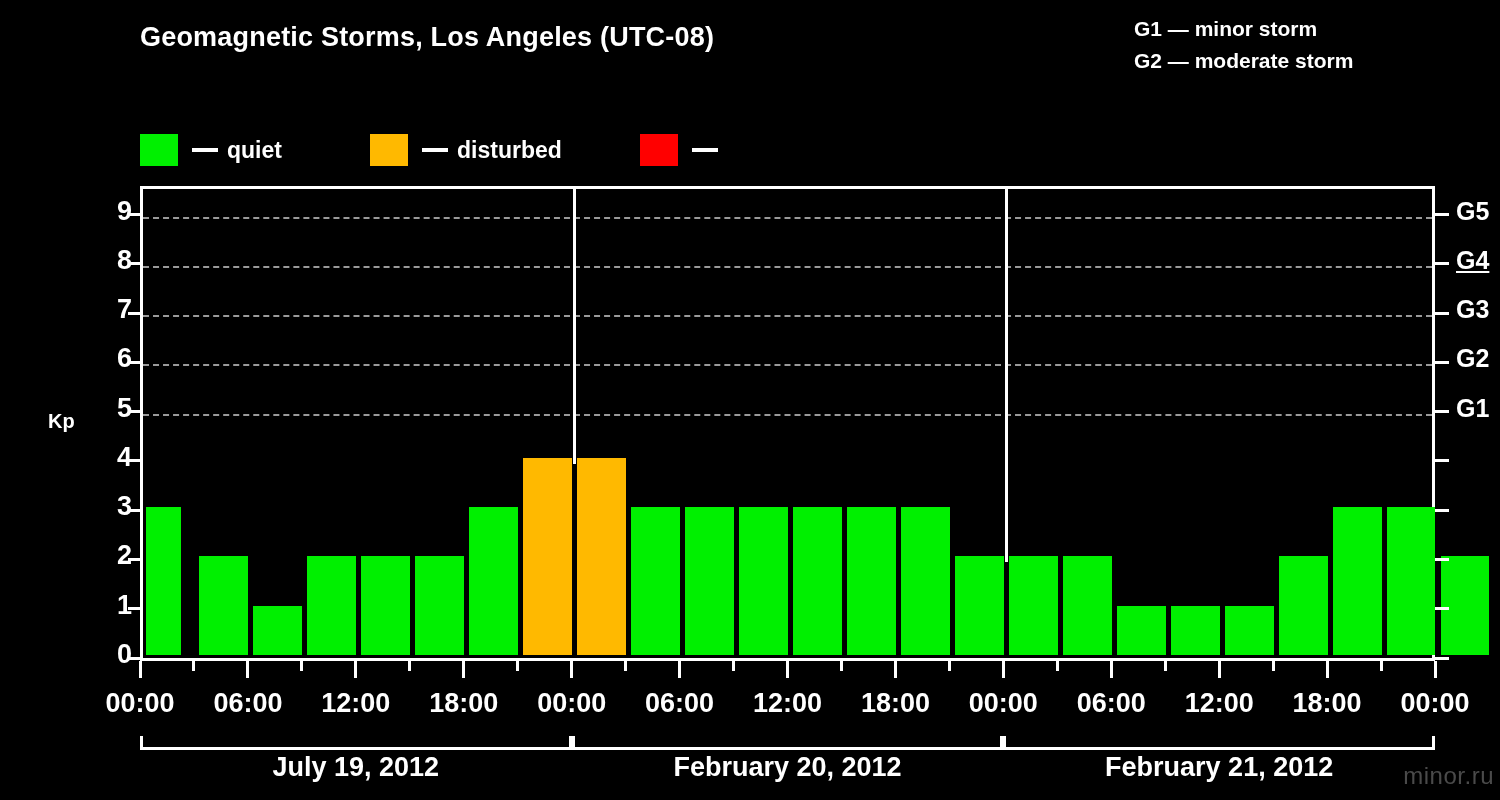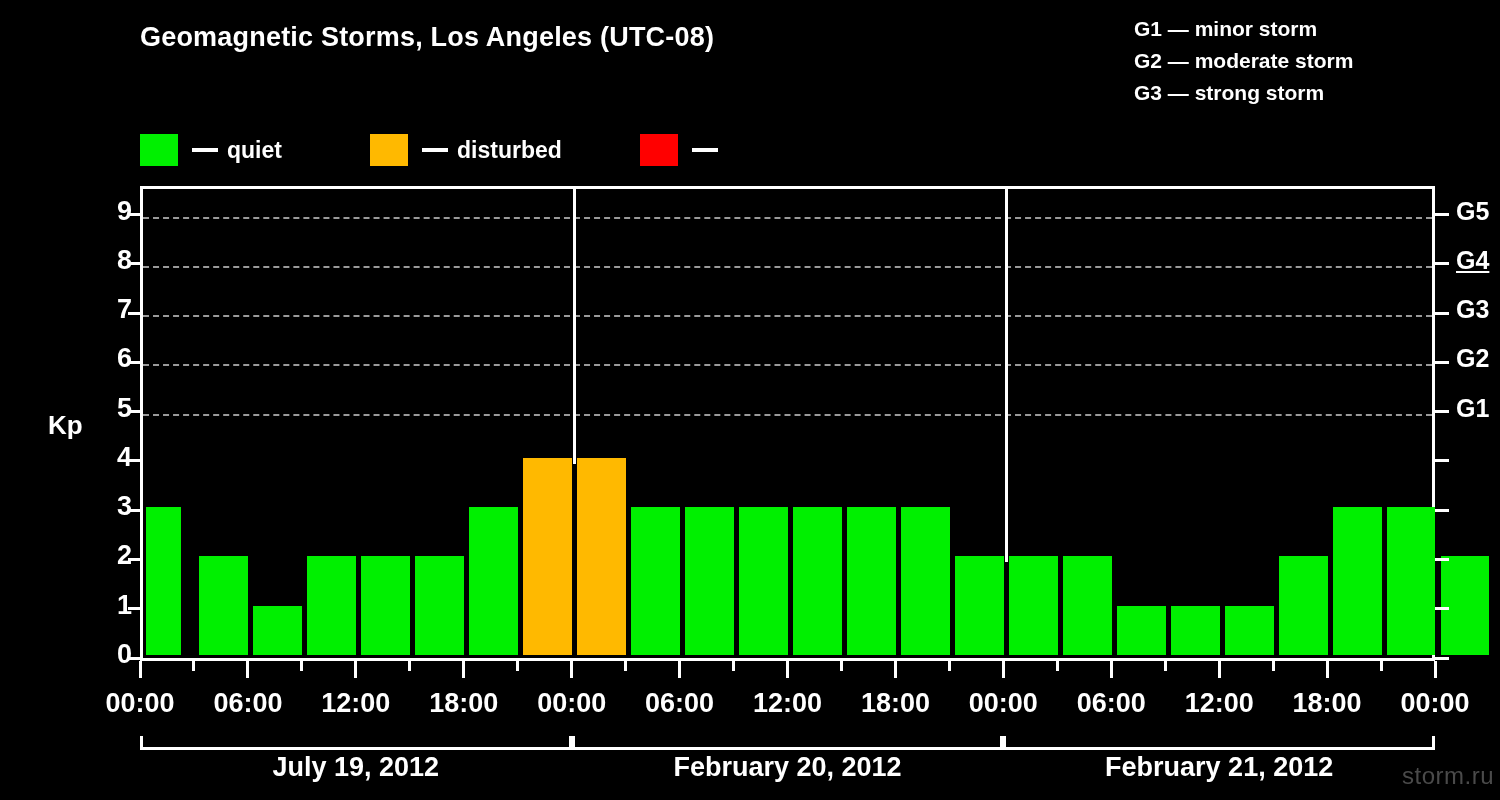--- a/index.html
+++ b/index.html
@@ -41,21 +41,21 @@
 
   
   .ylab{
     position:absolute;right:1376px;width:60px;text-align:right;
     font-size:27px;font-weight:bold;
   }
   .ytick{position:absolute;left:120px;width:12px;height:3px;background:#fff;}
   .glab{position:absolute;left:1448px;font-size:25px;font-weight:bold;}
   .gtick{position:absolute;left:1427px;width:14px;height:3px;background:#fff;}
   .kp-axis-label{
-    position:absolute;left:40px;top:410px;font-size:26px;font-weight:bold;
+    position:absolute;left:40px;top:410px;font-size:20px;font-weight:bold;
   }
 
   
   .xtick{position:absolute;width:3px;height:17px;background:#fff;}
   .xtick.minor{height:10px;}
   .xlab{
     position:absolute;top:688px;width:140px;margin-left:-70px;text-align:center;
     font-size:27px;font-weight:bold;
   }
 
@@ -95,21 +95,20 @@
       </div>
       <div class="leg-item" style="left: 500px;">
         <span class="leg-sw" style="background: rgb(255, 0, 0);"></span>
         <span class="leg-dash"></span>
       </div>
     </div>
 
   <div class="gscale" id="gscale-host">
       <div>G1 — minor storm</div>
       <div>G2 — moderate storm</div>
-      <div>G3 — strong storm</div>
     </div>
 
   <div id="plot">
       <div class="grid" style="top: 224.676px;"></div>
       <div class="grid" style="top: 175.412px;"></div>
       <div class="grid" style="top: 126.147px;"></div>
       <div class="grid" style="top: 76.8824px;"></div>
       <div class="grid" style="top: 27.6176px;"></div>
       <div class="bar" style="left: 3px; width: 34.9583px; height: 147.794px; bottom: 3px; background: rgb(0, 240, 0);"></div>
       <div class="bar" style="left: 56.4583px; width: 48.9583px; height: 98.5294px; bottom: 3px; background: rgb(0, 240, 0);"></div>
@@ -219,14 +218,14 @@
     </div>
   <div id="dates-host">
       <div class="dbracket" style="left: 132px; width: 431.667px;"></div>
       <div class="dlab" style="left: 132px; width: 431.667px;">July 19, 2012</div>
       <div class="dbracket" style="left: 563.667px; width: 431.667px;"></div>
       <div class="dlab" style="left: 563.667px; width: 431.667px;">February 20, 2012</div>
       <div class="dbracket" style="left: 995.333px; width: 431.667px;"></div>
       <div class="dlab" style="left: 995.333px; width: 431.667px;">February 21, 2012</div>
     </div>
 
-  <div class="watermark">storm.ru</div>
+  <div class="watermark">minor.ru</div>
 </div>
 
 </body></html>

